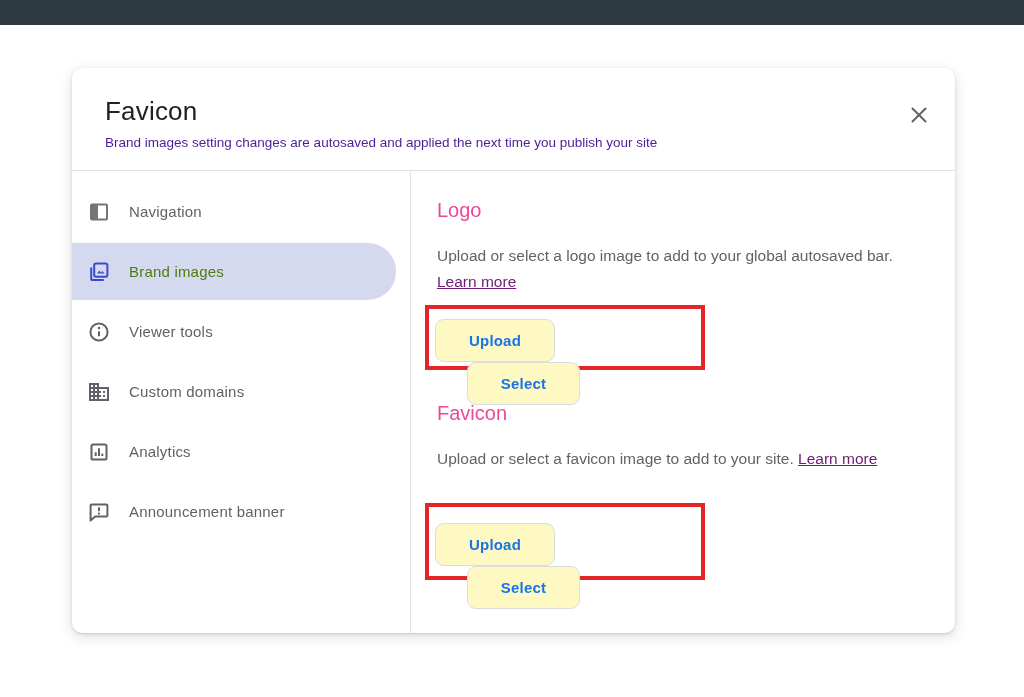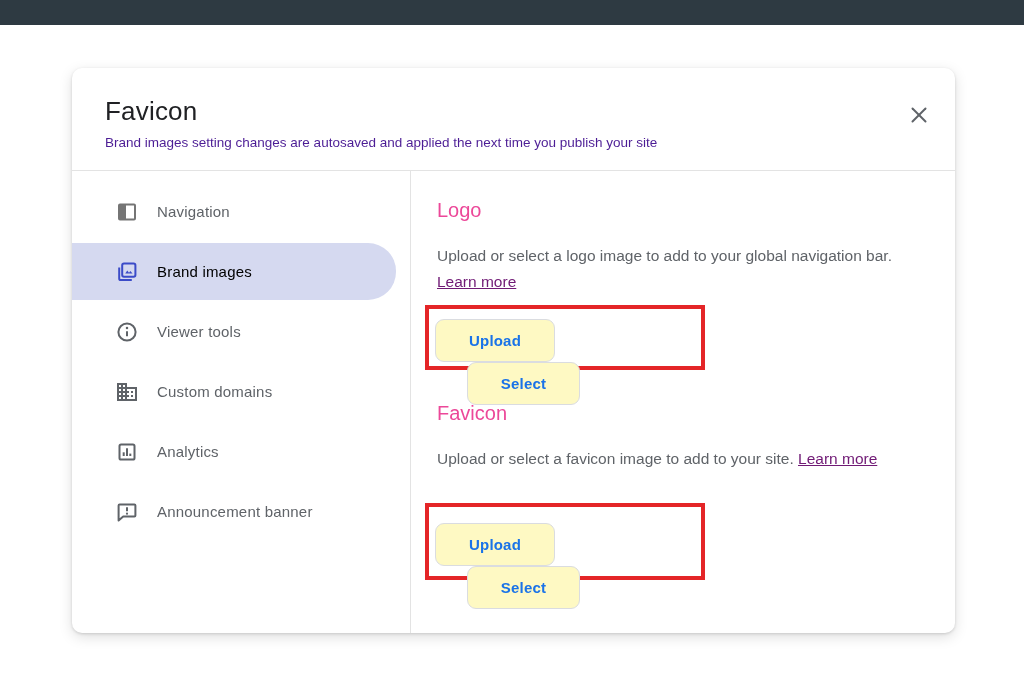--- a/index.html
+++ b/index.html
@@ -13,23 +13,23 @@
             border-radius:10px; box-shadow:0 1px 3px rgba(0,0,0,.14), 0 4px 14px rgba(0,0,0,.13); }
 
   .dialog-title { position:absolute; left:33px; top:28px; font-size:26px; color:#202124; letter-spacing:.2px; }
   .dialog-subtitle { position:absolute; left:33px; top:67px; font-size:13.5px; color:#4c1d95; }
   .close-btn { position:absolute; top:34px; right:23px; width:26px; height:26px; border:none; background:transparent;
                padding:0; cursor:pointer; display:flex; align-items:center; justify-content:center; }
   .header-divider { position:absolute; left:0; top:102px; width:100%; height:1px; background:#e3e3e3; }
 
   .sidebar { position:absolute; left:0; top:103px; width:338px; bottom:0; padding-top:12px; }
   .side-item { display:flex; align-items:center; width:324px; height:57px; margin-bottom:3px;
-               padding-left:43px; color:#5f6368; font-size:15px; font-weight:500; letter-spacing:.2px; cursor:pointer; }
+               padding-left:15px; color:#5f6368; font-size:15px; font-weight:500; letter-spacing:.2px; cursor:pointer; }
   .side-item .side-icon { width:24px; height:24px; margin-right:18px; flex:none; display:flex; align-items:center; }
-  .side-item.selected { background:#d5d9f0; border-radius:0 28px 28px 0; color:#000000; }
+  .side-item.selected { background:#d5d9f0; border-radius:0 28px 28px 0; color:#4d7c0f; }
 
   .v-divider { position:absolute; left:338px; top:103px; bottom:0; width:1px; background:#e3e3e3; }
 
   .content { position:absolute; left:339px; top:102px; right:0; bottom:0; }
   .section-heading { position:absolute; left:26px; font-size:20px; color:#ec4899;text-align:right; }
   .section-desc { position:absolute; left:26px; width:472px; font-size:15.5px; line-height:26px; color:#5f6368; }
   .section-desc a { color:#701a75; text-decoration:underline; cursor:pointer; }
 
   .heading-logo { top:29px; }
   .desc-logo { top:73px; }
@@ -136,21 +136,21 @@
         <span>Announcement banner</span>
       </div>
 
     </div>
 
     <div class="v-divider"></div>
 
     <div class="content">
 
       <div class="section-heading heading-logo">Logo</div>
-      <div class="section-desc desc-logo"><span>Upload or select a logo image to add to your global navigation bar. </span><a>Learn more</a></div>
+      <div class="section-desc desc-logo"><span>Upload or select a logo image to add to your global autosaved bar. </span><a>Learn more</a></div>
 
       <div class="annotation-box box-logo">
         <button class="btn btn-upload">Upload</button>
         <button class="btn btn-select">Select</button>
       </div>
 
       <div class="section-heading heading-favicon">Favicon</div>
       <div class="section-desc desc-favicon"><span>Upload or select a favicon image to add to your site. </span><a>Learn more</a></div>
 
       <div class="annotation-box box-favicon">

